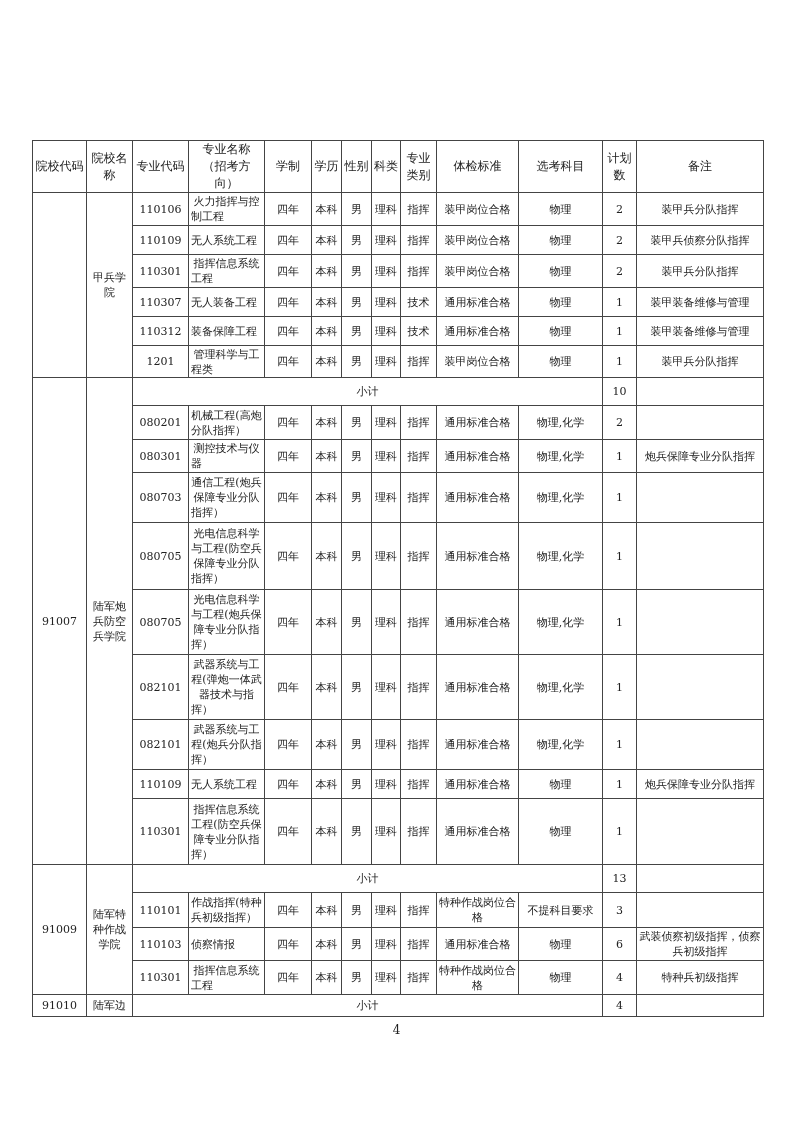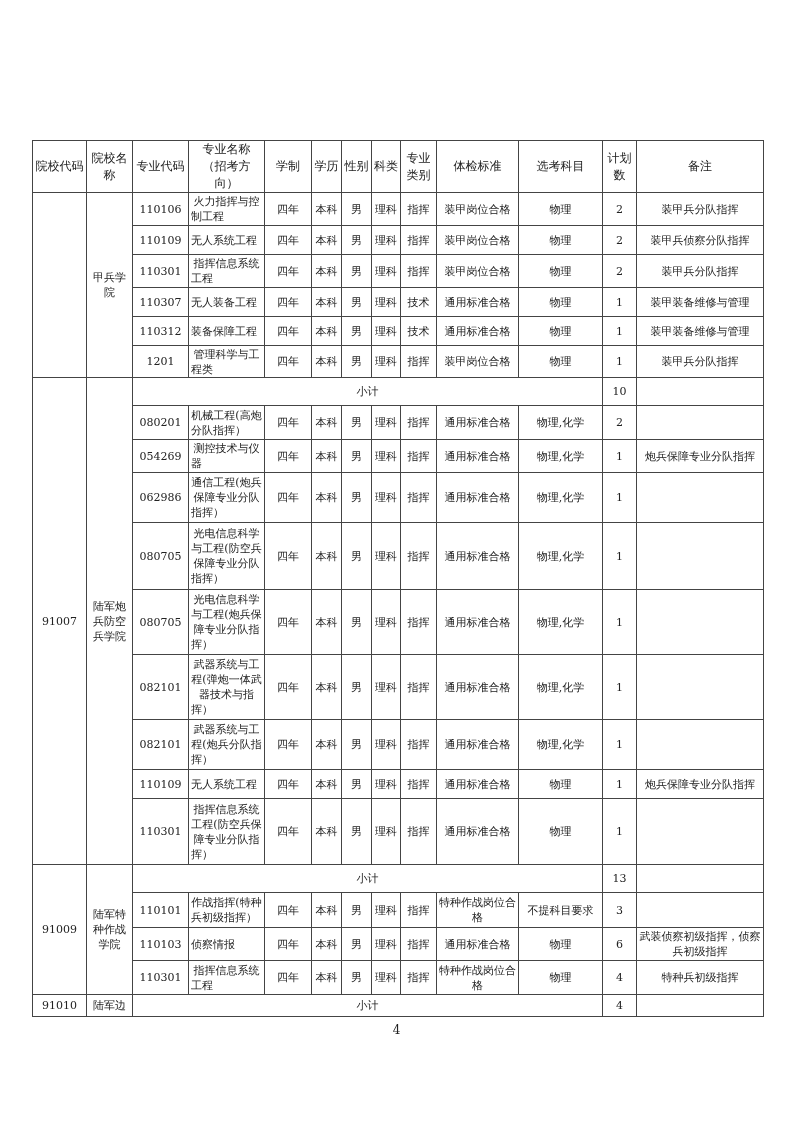--- a/index.html
+++ b/index.html
@@ -148,34 +148,34 @@
         <td>本科</td>
         <td>男</td>
         <td>理科</td>
         <td>指挥</td>
         <td>通用标准合格</td>
         <td>物理,化学</td>
         <td>2</td>
         <td class="note"></td>
       </tr>
       <tr style="height: 33px;">
-        <td>054269</td>
+        <td>080301</td>
         <td class="name">测控技术与仪器</td>
         <td>四年</td>
         <td>本科</td>
         <td>男</td>
         <td>理科</td>
         <td>指挥</td>
         <td>通用标准合格</td>
         <td>物理,化学</td>
         <td>1</td>
         <td class="note">炮兵保障专业分队指挥</td>
       </tr>
       <tr style="height: 50px;">
-        <td>062986</td>
+        <td>080703</td>
         <td class="name">通信工程(炮兵保障专业分队指挥）</td>
         <td>四年</td>
         <td>本科</td>
         <td>男</td>
         <td>理科</td>
         <td>指挥</td>
         <td>通用标准合格</td>
         <td>物理,化学</td>
         <td>1</td>
         <td class="note"></td>

